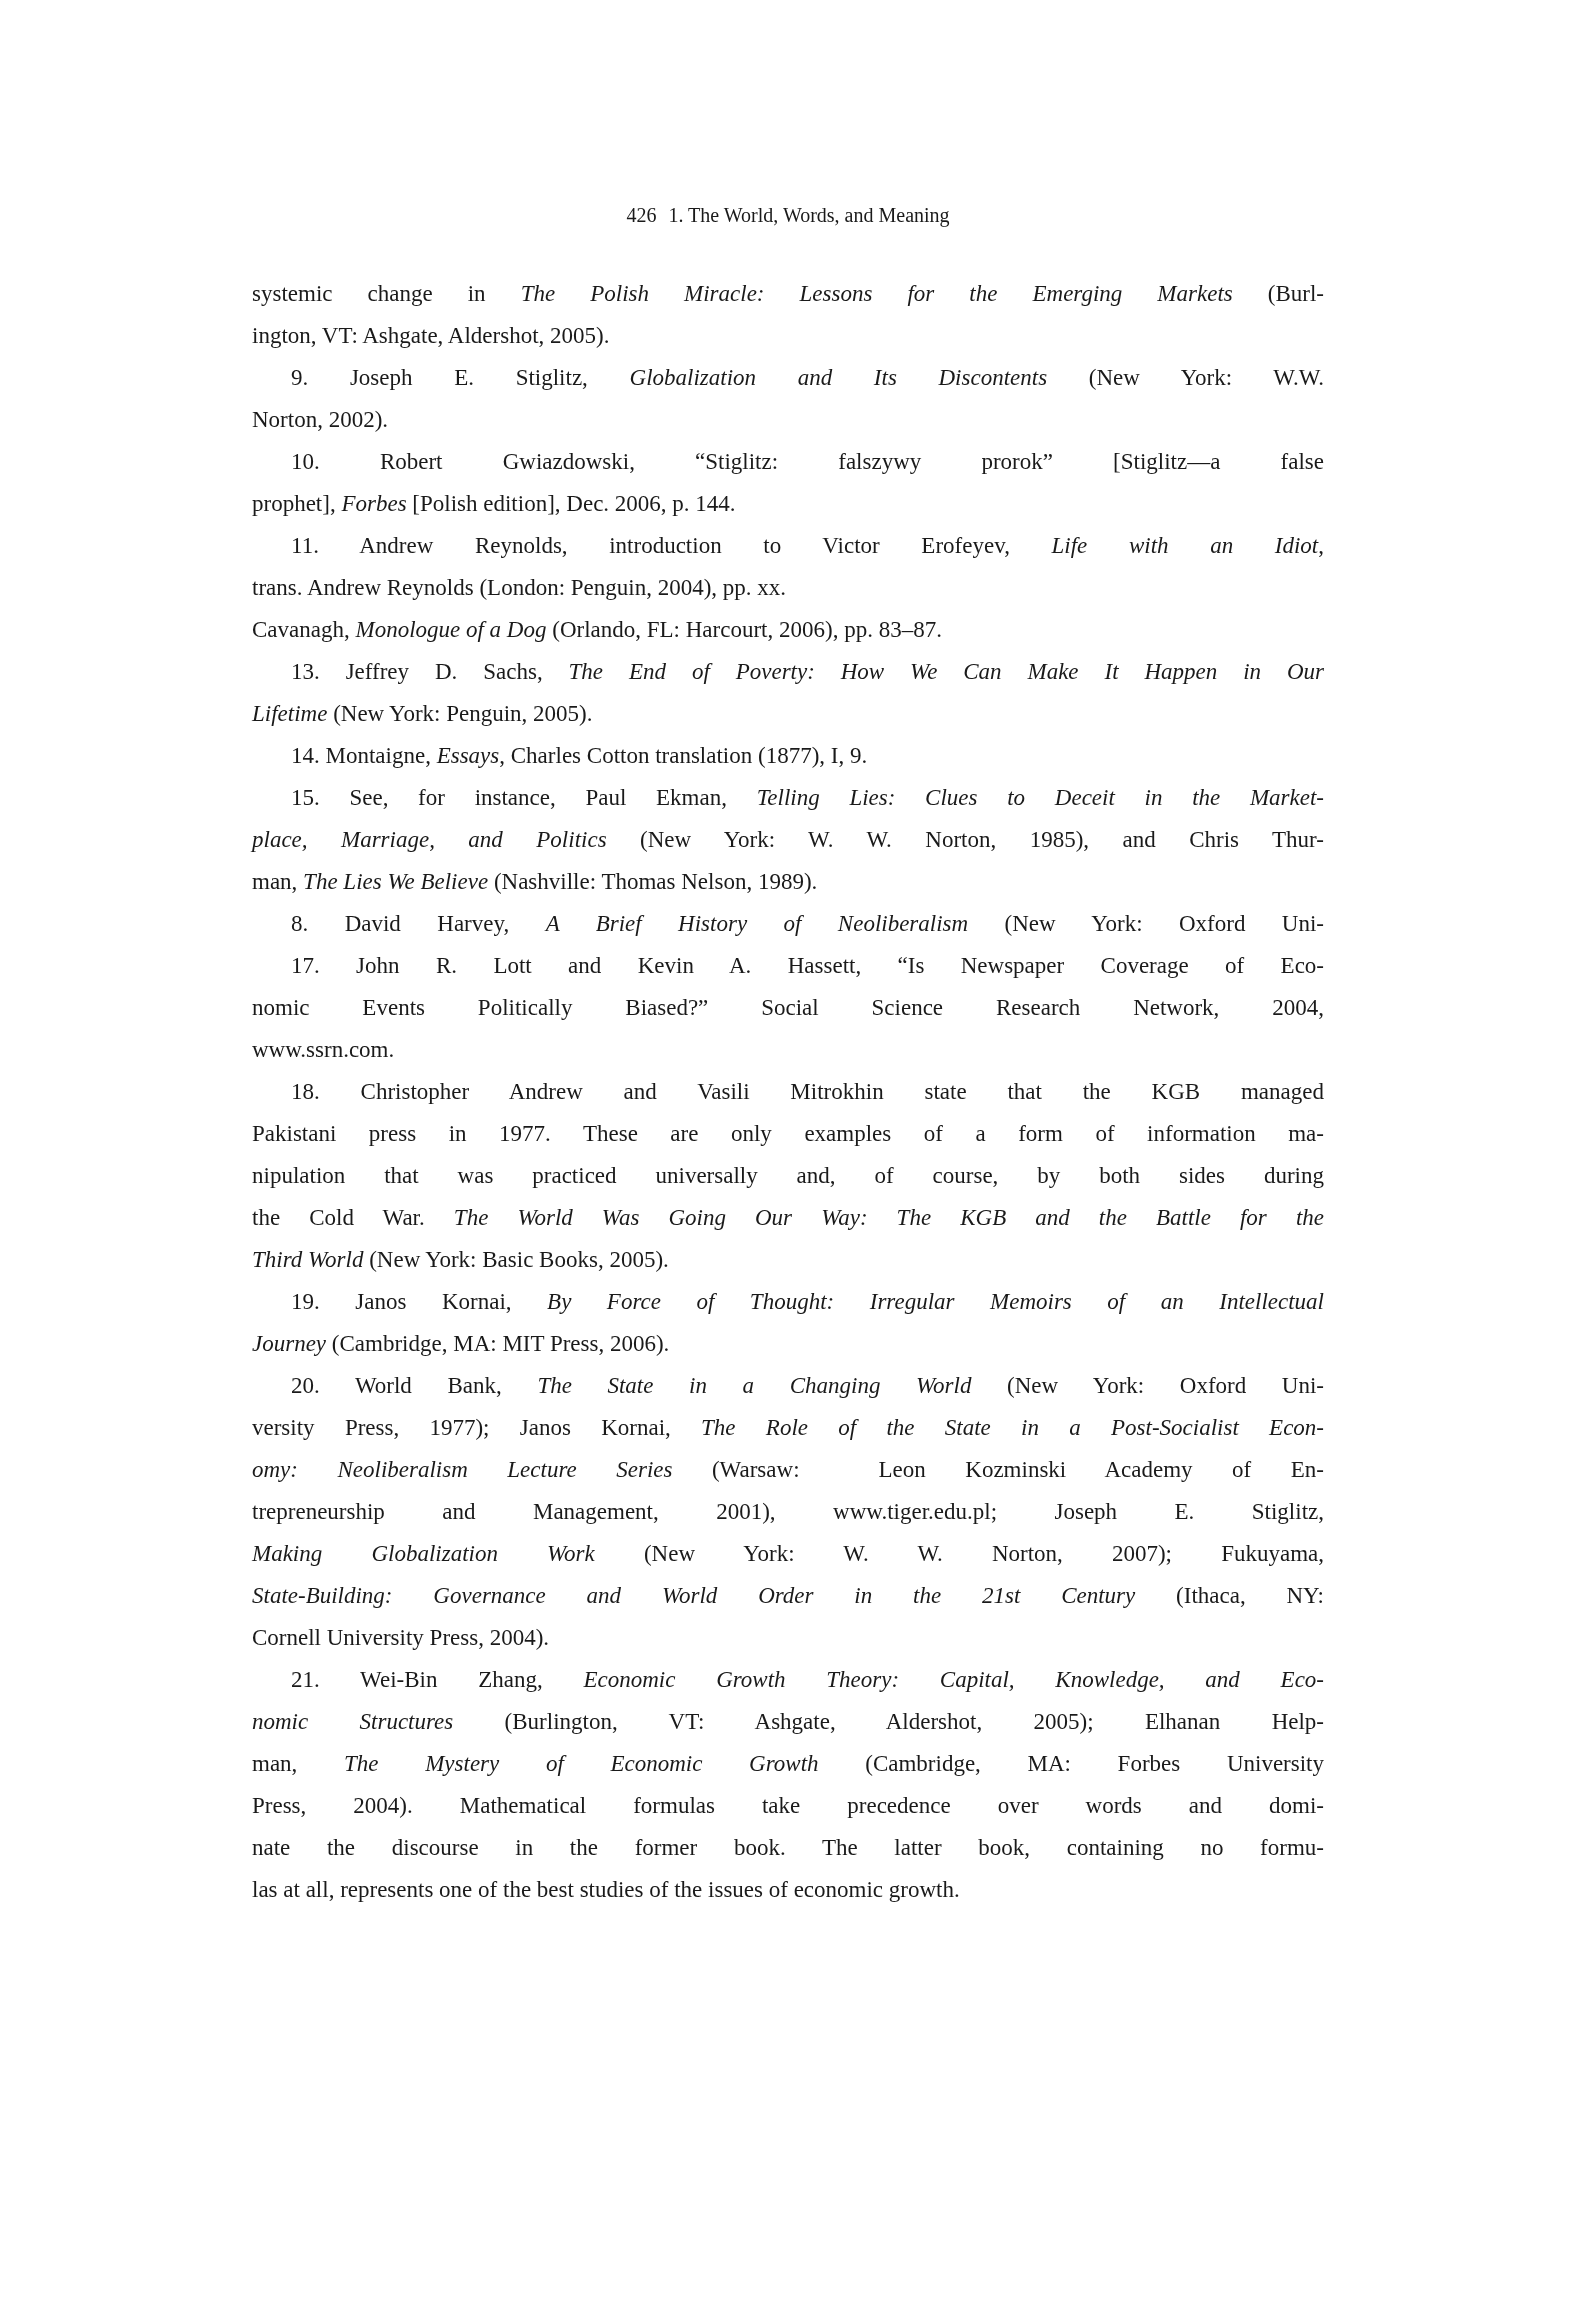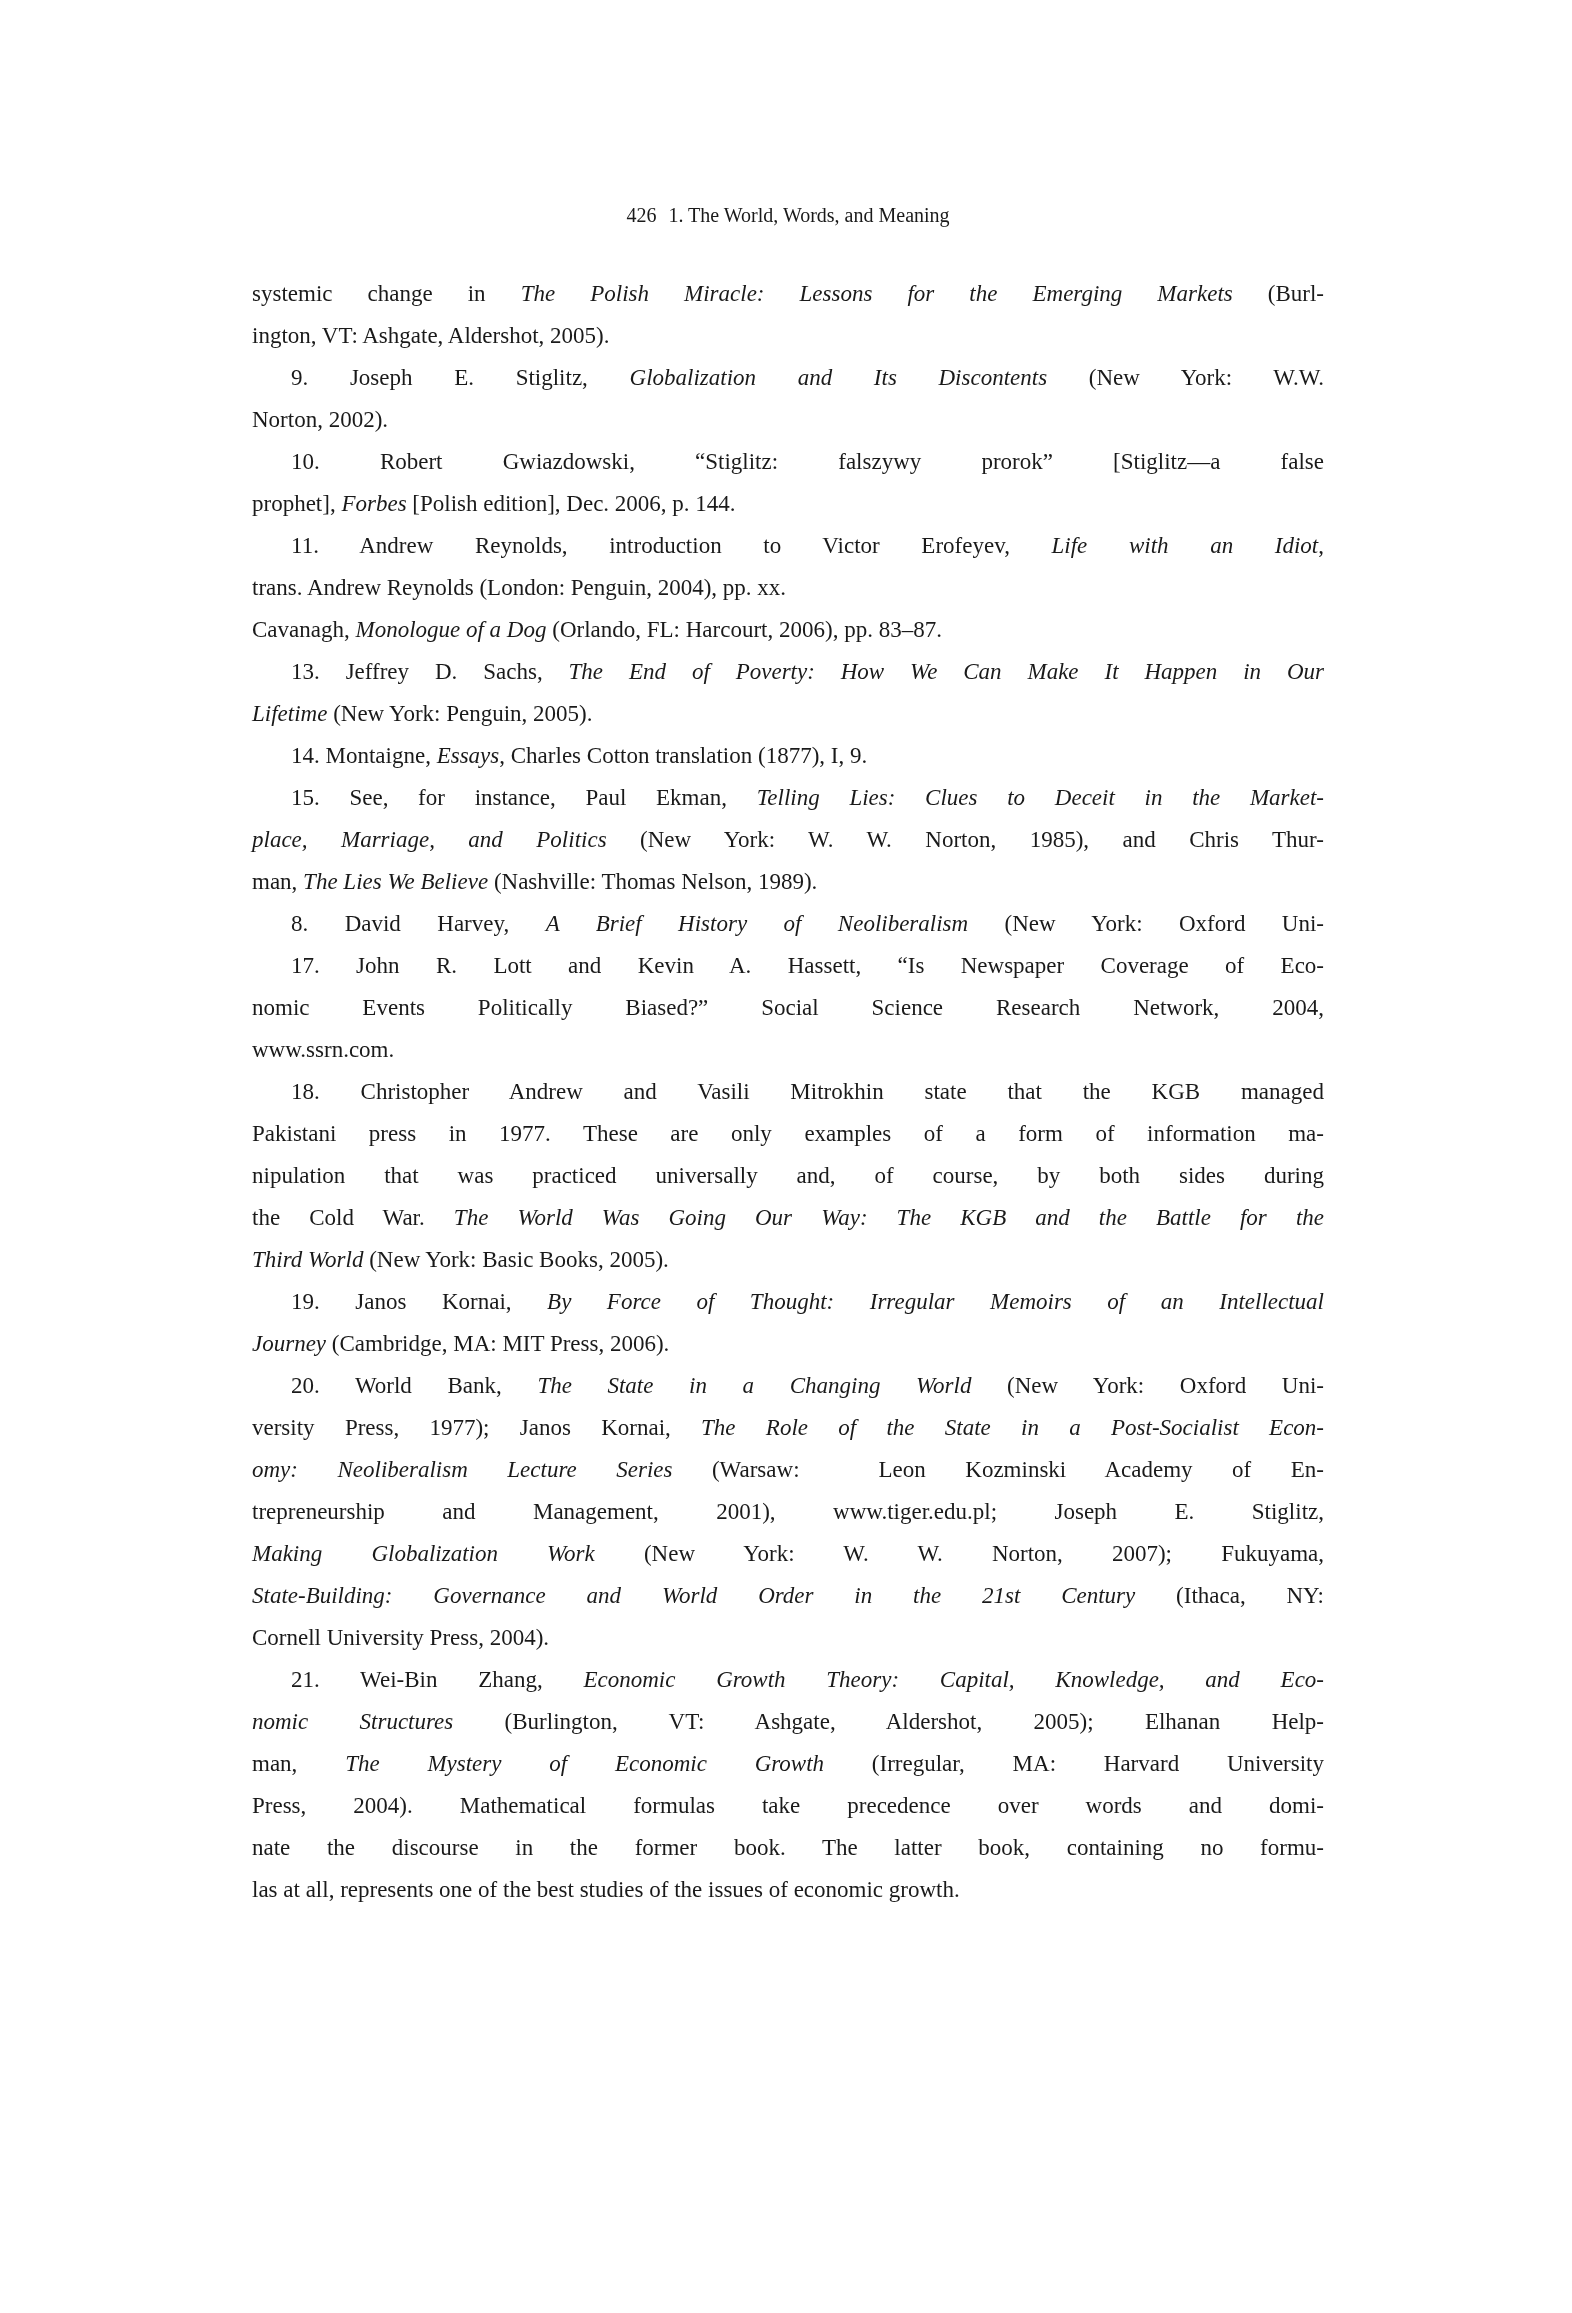--- a/index.html
+++ b/index.html
@@ -91,19 +91,19 @@
       <div class="line"><span class="it">Journey</span><span> (Cambridge, MA: MIT Press, 2006).</span></div>
       <div class="line j ind"><span>20. World Bank, </span><span class="it">The State in a Changing World</span><span> (New York: Oxford Uni-</span></div>
       <div class="line j"><span>versity Press, 1977); Janos Kornai, </span><span class="it">The Role of the State in a Post-Socialist Econ-</span></div>
       <div class="line j"><span class="it">omy: Neoliberalism Lecture Series</span><span> (Warsaw:&nbsp; Leon Kozminski Academy of En-</span></div>
       <div class="line j"><span>trepreneurship and Management, 2001), www.tiger.edu.pl; Joseph E. Stiglitz,</span></div>
       <div class="line j"><span class="it">Making Globalization Work</span><span> (New York: W. W. Norton, 2007); Fukuyama,</span></div>
       <div class="line j"><span class="it">State-Building: Governance and World Order in the 21st Century</span><span> (Ithaca, NY:</span></div>
       <div class="line"><span>Cornell University Press, 2004).</span></div>
       <div class="line j ind"><span>21. Wei-Bin Zhang, </span><span class="it">Economic Growth Theory: Capital, Knowledge, and Eco-</span></div>
       <div class="line j"><span class="it">nomic Structures</span><span> (Burlington, VT: Ashgate, Aldershot, 2005); Elhanan Help-</span></div>
-      <div class="line j"><span>man, </span><span class="it">The Mystery of Economic Growth</span><span> (Irregular, MA: Harvard University</span></div>
+      <div class="line j"><span>man, </span><span class="it">The Mystery of Economic Growth</span><span> (Cambridge, MA: Forbes University</span></div>
       <div class="line j"><span>Press, 2004). Mathematical formulas take precedence over words and domi-</span></div>
       <div class="line j"><span>nate the discourse in the former book. The latter book, containing no formu-</span></div>
       <div class="line"><span>las at all, represents one of the best studies of the issues of economic growth.</span></div>
     </div>
 </div>
 
 
 </body></html>

